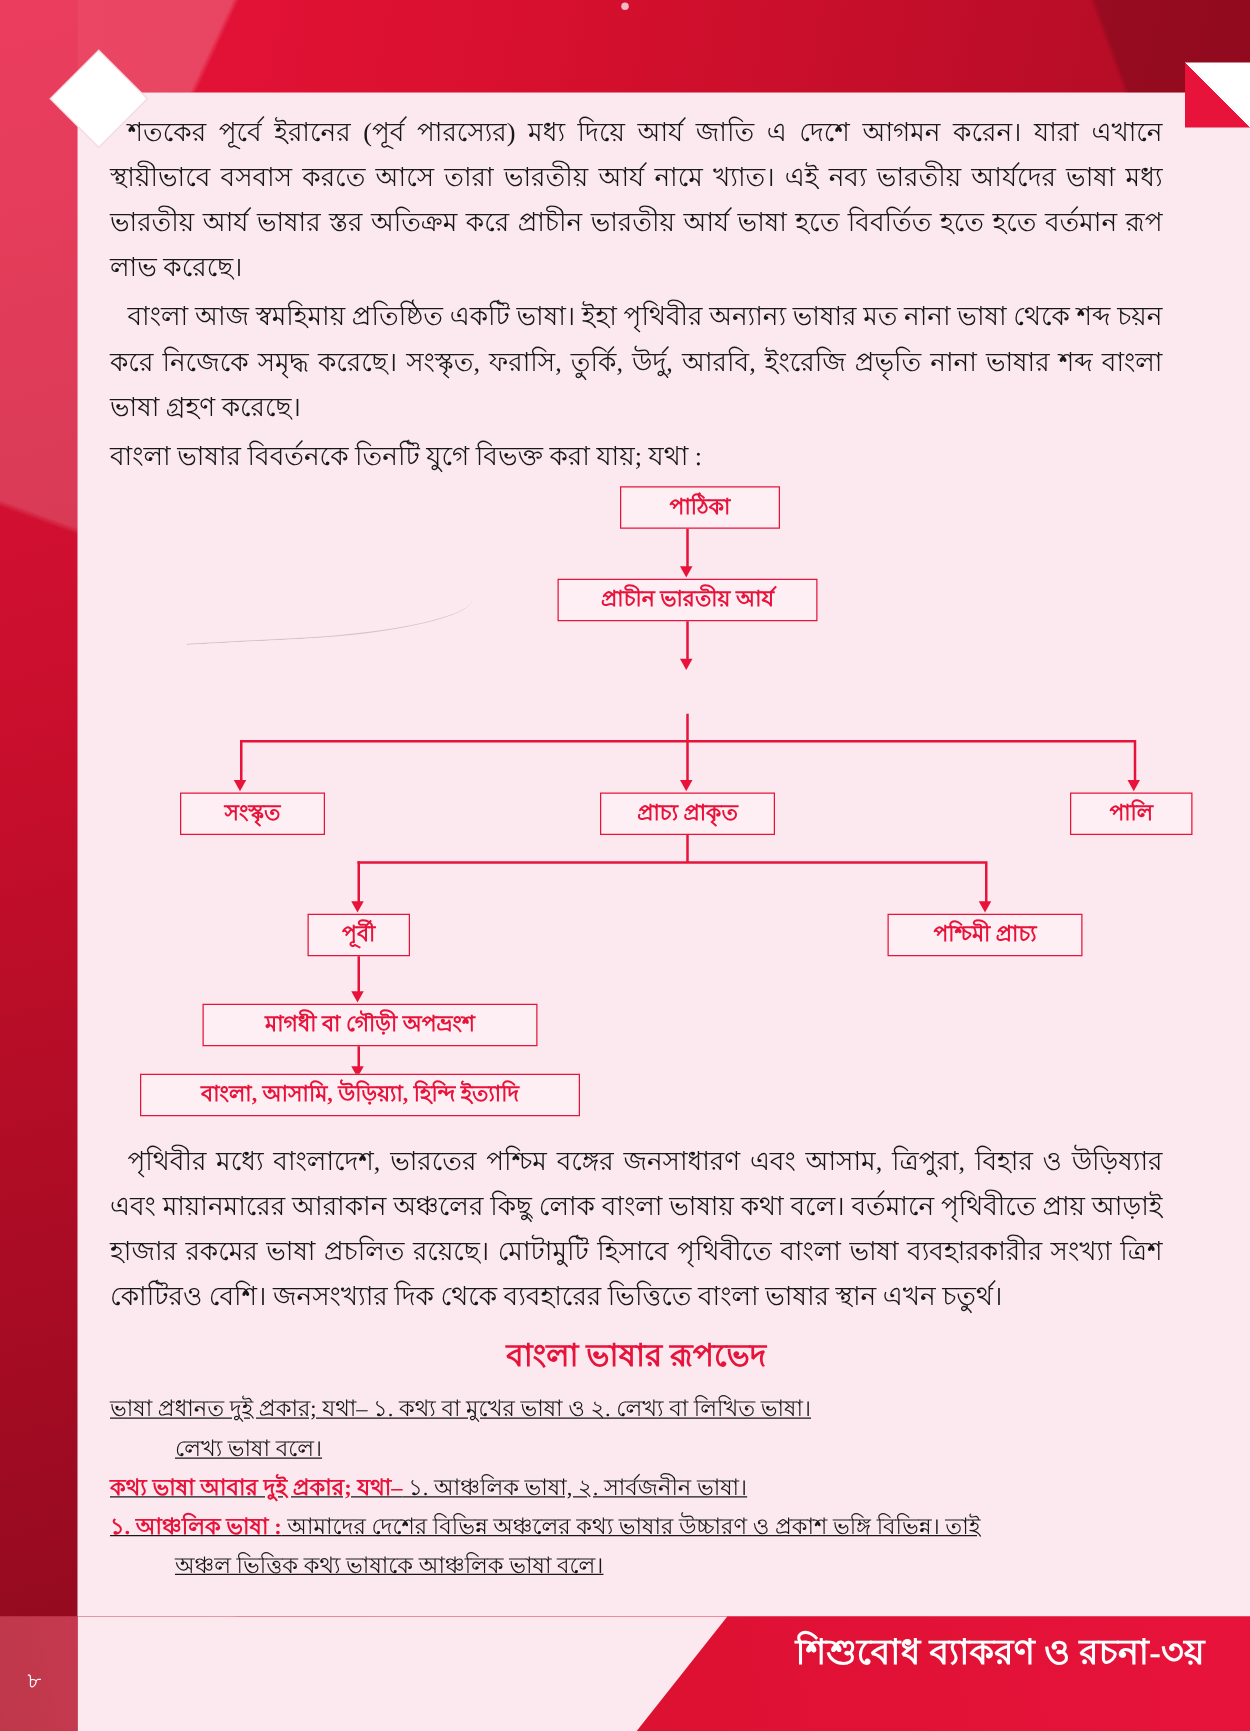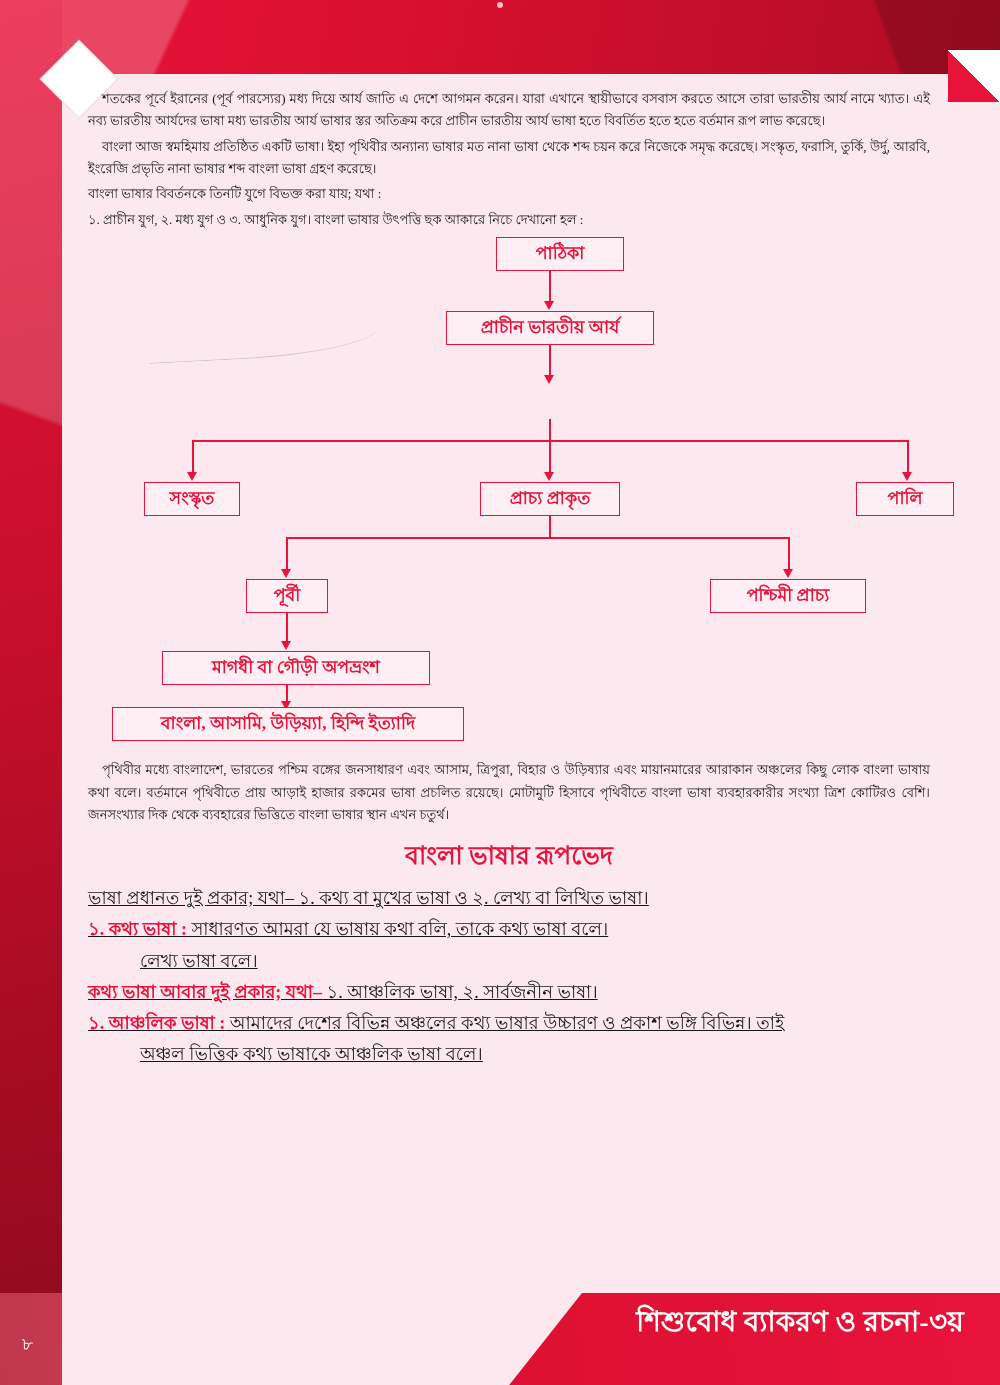--- a/index.html
+++ b/index.html
@@ -116,21 +116,21 @@
   .content {
     position: absolute;
     left: 88px;
     top: 88px;
     width: 842px;
     z-index: 5;
   }
   p.para {
     margin: 0 0 3px 0;
     font-family: "Liberation Serif", serif;
-    font-size: 13px;
+    font-size: 21px;
     line-height: 1.72;
     color: #18181a;
     text-align: justify;
     text-justify: inter-word;
     text-indent: 14px;
   }
   p.noindent { text-indent: 0; }
 
   
   .chart {
@@ -216,21 +216,20 @@
 <div class="bottom-band"></div>
 <div class="bottom-white-wedge"></div>
 <div class="page-number">৮</div>
 <div class="footer-title">শিশুবোধ ব্যাকরণ ও রচনা-৩য়</div>
 
 <div class="content">
 
   <p class="para">শতকের পূর্বে ইরানের (পূর্ব পারস্যের) মধ্য দিয়ে আর্য জাতি এ দেশে আগমন করেন। যারা এখানে স্থায়ীভাবে বসবাস করতে আসে তারা ভারতীয় আর্য নামে খ্যাত। এই নব্য ভারতীয় আর্যদের ভাষা মধ্য ভারতীয় আর্য ভাষার স্তর অতিক্রম করে প্রাচীন ভারতীয় আর্য ভাষা হতে বিবর্তিত হতে হতে বর্তমান রূপ লাভ করেছে।</p>
   <p class="para">বাংলা আজ স্বমহিমায় প্রতিষ্ঠিত একটি ভাষা। ইহা পৃথিবীর অন্যান্য ভাষার মত নানা ভাষা থেকে শব্দ চয়ন করে নিজেকে সমৃদ্ধ করেছে। সংস্কৃত, ফরাসি, তুর্কি, উর্দু, আরবি, ইংরেজি প্রভৃতি নানা ভাষার শব্দ বাংলা ভাষা গ্রহণ করেছে।</p>
   <p class="para noindent">বাংলা ভাষার বিবর্তনকে তিনটি যুগে বিভক্ত করা যায়; যথা :</p>
-  <p class="para noindent">১. প্রাচীন যুগ, ২. মধ্য যুগ ও ৩. আধুনিক যুগ। বাংলা ভাষার উৎপত্তি ছক আকারে নিচে দেখানো হল :</p>
 
   <div class="chart">
     <div class="stray-line"></div>
 
     <div class="node" style="left:408px; top:2px; width:128px;">পাঠিকা</div>
     <div class="vline" style="left:461px; top:36px; height:34px;"></div>
     <div class="arrow" style="left:456px; top:66px;"></div>
 
     <div class="node" style="left:358px; top:76px; width:208px;">প্রাচীন ভারতীয় আর্য</div>
     <div class="vline" style="left:461px; top:110px; height:34px;"></div>
@@ -239,21 +238,21 @@
 
     <div class="vline" style="left:461px; top:184px; height:22px;"></div>
     <div class="hline" style="left:104px; top:205px; width:716px;"></div>
     <div class="vline" style="left:104px; top:205px; height:36px;"></div>
     <div class="vline" style="left:461px; top:205px; height:36px;"></div>
     <div class="vline" style="left:819px; top:205px; height:36px;"></div>
     <div class="arrow" style="left:99px;  top:237px;"></div>
     <div class="arrow" style="left:456px; top:237px;"></div>
     <div class="arrow" style="left:814px; top:237px;"></div>
 
-    <div class="node" style="left:56px; top:247px; width:96px;">সংস্কৃত</div>
+    <div class="node" style="left:56px; top:247px; width:116px;">সংস্কৃত</div>
     <div class="node" style="left:392px; top:247px; width:140px;">প্রাচ্য প্রাকৃত</div>
     <div class="node" style="left:768px; top:247px; width:98px;">পালি</div>
 
     <div class="vline" style="left:461px; top:281px; height:22px;"></div>
     <div class="hline" style="left:198px; top:302px; width:502px;"></div>
     <div class="vline" style="left:198px; top:302px; height:36px;"></div>
     <div class="vline" style="left:700px; top:302px; height:36px;"></div>
     <div class="arrow" style="left:193px; top:334px;"></div>
     <div class="arrow" style="left:695px; top:334px;"></div>
 
@@ -269,23 +268,20 @@
   </div>
 
   <div class="node" style="position:relative; left:24px; top:-8px; width:352px; display:block;">বাংলা, আসামি, উড়িয়্যা, হিন্দি ইত্যাদি</div>
 
   <p class="para" style="margin-top:10px;">পৃথিবীর মধ্যে বাংলাদেশ, ভারতের পশ্চিম বঙ্গের জনসাধারণ এবং আসাম, ত্রিপুরা, বিহার ও উড়িষ্যার এবং মায়ানমারের আরাকান অঞ্চলের কিছু লোক বাংলা ভাষায় কথা বলে। বর্তমানে পৃথিবীতে প্রায় আড়াই হাজার রকমের ভাষা প্রচলিত রয়েছে। মোটামুটি হিসাবে পৃথিবীতে বাংলা ভাষা ব্যবহারকারীর সংখ্যা ত্রিশ কোটিরও বেশি। জনসংখ্যার দিক থেকে ব্যবহারের ভিত্তিতে বাংলা ভাষার স্থান এখন চতুর্থ।</p>
 
   <h2 class="section-title">বাংলা ভাষার রূপভেদ</h2>
 
   <p class="list-line">ভাষা প্রধানত দুই প্রকার; যথা– ১. কথ্য বা মুখের ভাষা ও ২. লেখ্য বা লিখিত ভাষা।</p>
 
-  <p class="list-line hang">
-    <span class="red">১. কথ্য ভাষা :</span><span> সাধারণত আমরা যে ভাষায় কথা বলি, তাকে কথ্য ভাষা বলে।</span>
-  </p>
 
   <p class="list-line indent2">লেখ্য ভাষা বলে।</p>
 
   <p class="list-line">
     <span class="red">কথ্য ভাষা আবার দুই প্রকার; যথা–</span><span> ১. আঞ্চলিক ভাষা, ২. সার্বজনীন ভাষা।</span>
   </p>
 
   <p class="list-line hang">
     <span class="red">১. আঞ্চলিক ভাষা :</span><span> আমাদের দেশের বিভিন্ন অঞ্চলের কথ্য ভাষার উচ্চারণ ও প্রকাশ ভঙ্গি বিভিন্ন। তাই</span>
   </p>

